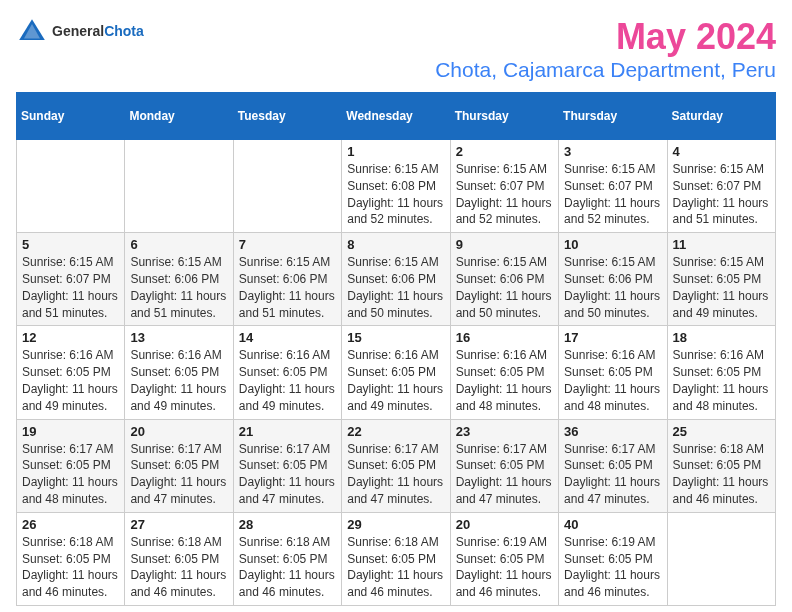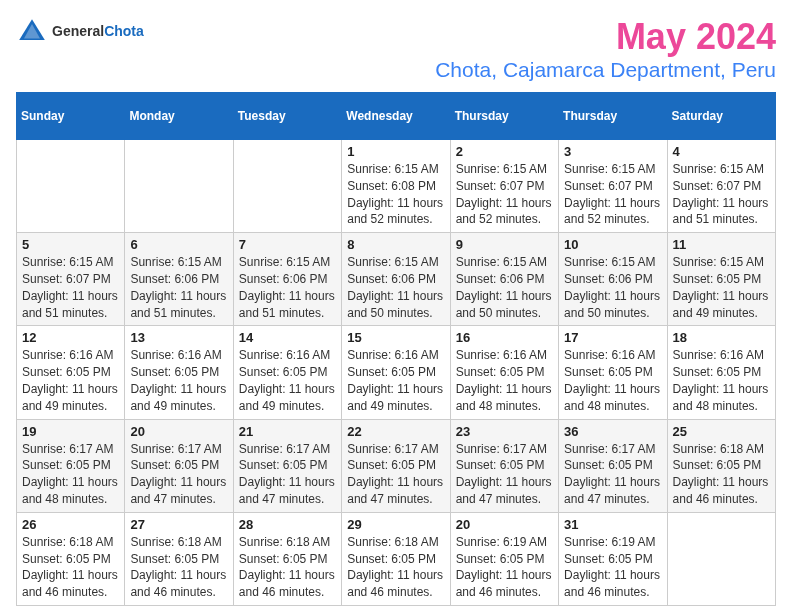--- a/index.html
+++ b/index.html
@@ -303,21 +303,21 @@
 Sunset: 6:05 PM
 Daylight: 11 hours and 46 minutes.</div>
         </td>
         <td>
           <div class="day-num">20</div>
           <div class="day-info" style="white-space: pre-line;">Sunrise: 6:19 AM
 Sunset: 6:05 PM
 Daylight: 11 hours and 46 minutes.</div>
         </td>
         <td>
-          <div class="day-num">31</div>
+          <div class="day-num">40</div>
           <div class="day-info" style="white-space: pre-line;">Sunrise: 6:19 AM
 Sunset: 6:05 PM
 Daylight: 11 hours and 46 minutes.</div>
         </td>
         <td class="empty-cell"></td>
       </tr>
     </tbody>
 </table>
 
 </body></html>

